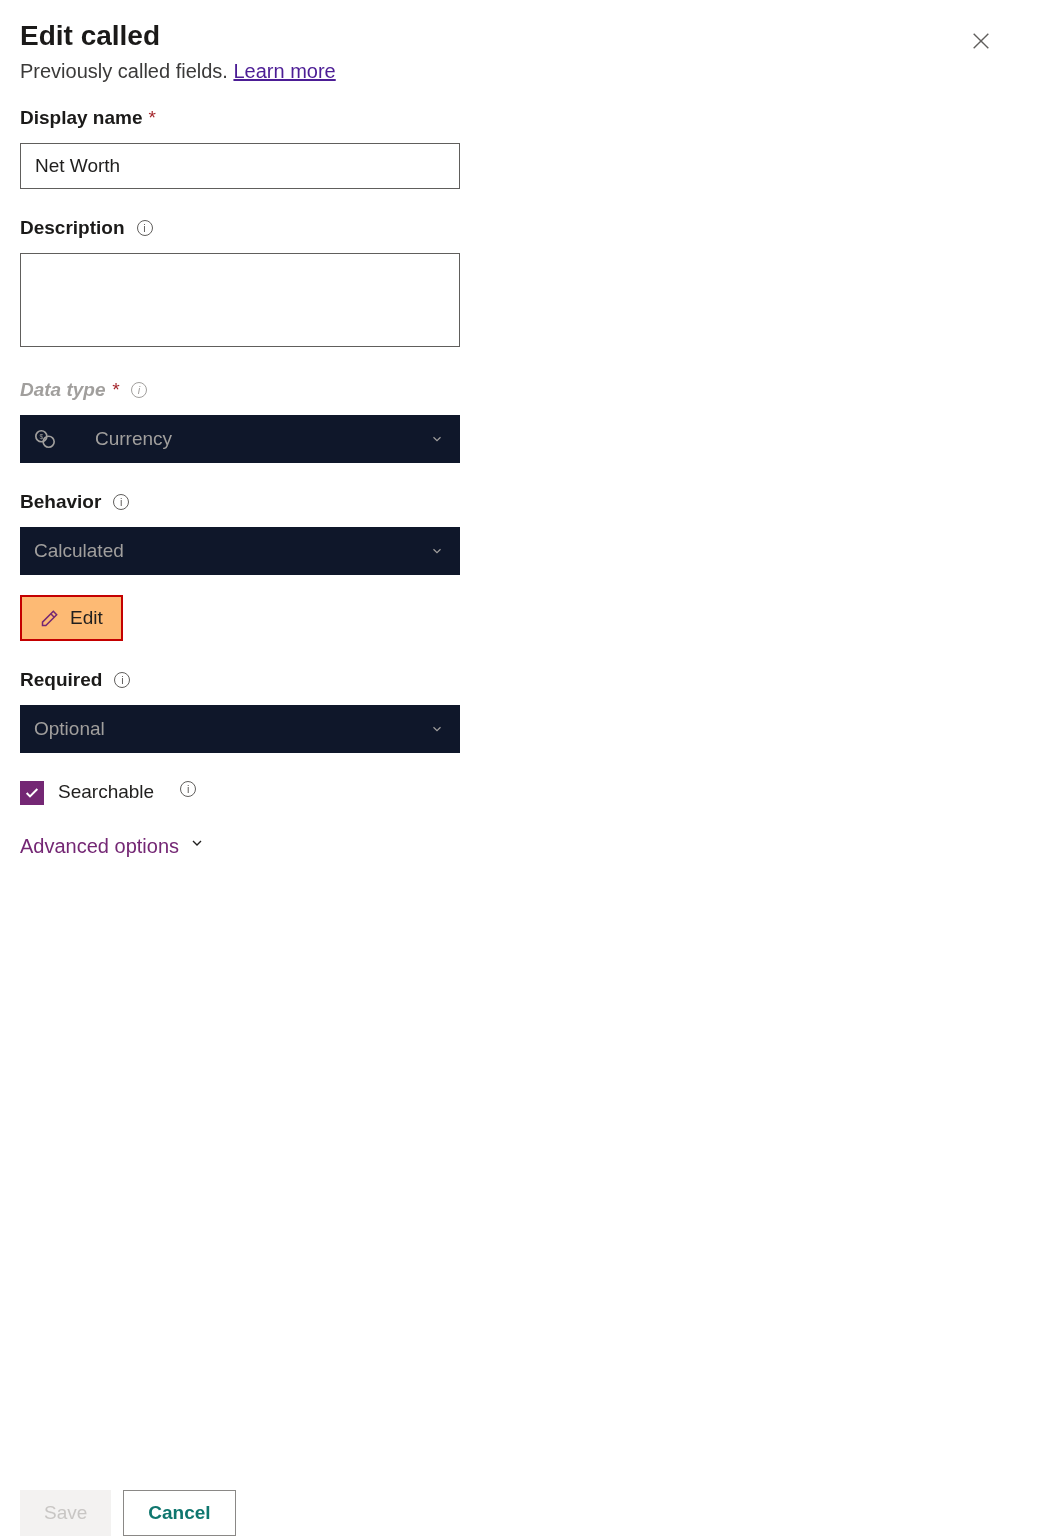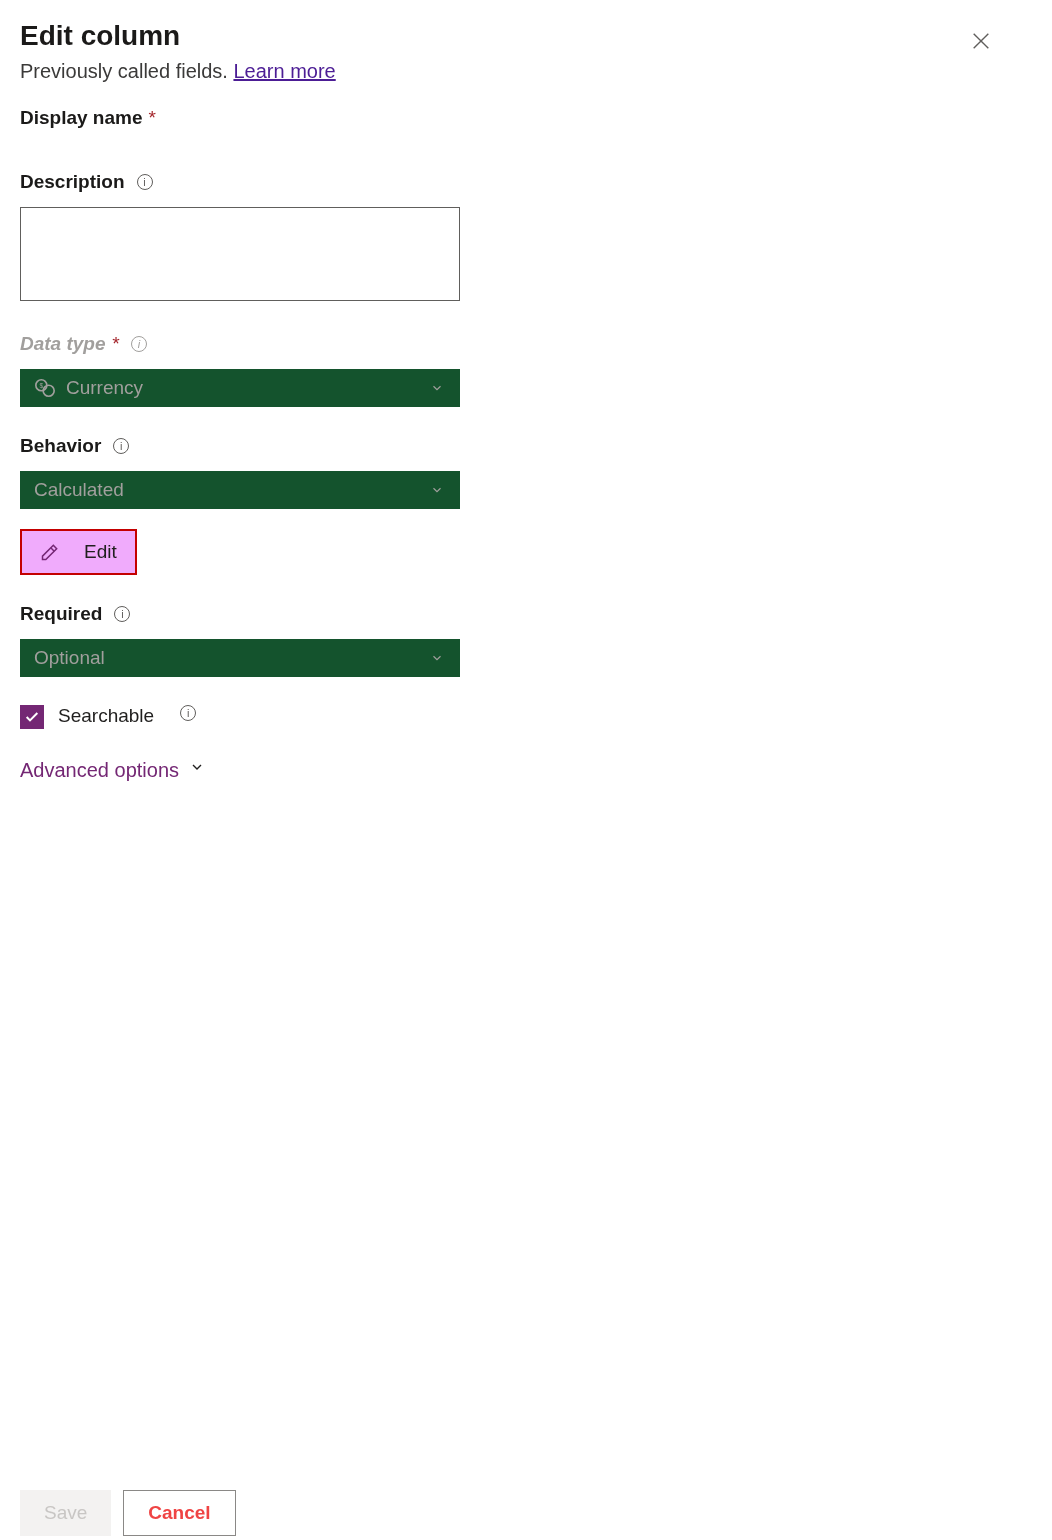--- a/index.html
+++ b/index.html
@@ -90,53 +90,54 @@
     border: 1px solid #605e5c;
     padding: 10px 14px;
     font-size: 18px;
     resize: none;
     outline: none;
     background:#fff;
     font-family: inherit;
   }
   .select-like {
     width: 100%;
-    height: 38px;
-    background: #14532d;
+    height: 48px;
+    background: #0f172a;
     border: none;
     display: flex;
     align-items: center;
     padding: 0 14px;
     font-size: 19px;
     color: #a19f9d;
     position: relative;
+    gap: 29px;
   }
   .chevron {
     position: absolute;
     right: 16px;
     top: 50%;
     transform: translateY(-50%);
     width: 14px;
     height: 14px;
     color: #a19f9d;
   }
   .currency-icon {
     width: 22px;
     height: 22px;
     margin-right: 10px;
     color:#a19f9d;
     flex-shrink:0;
   }
   .edit-btn {
     display: inline-flex;
     align-items: center;
-    gap: 24px;
+    gap: 10px;
     padding: 10px 18px;
     border: 2px solid #c40000;
-    background: #f0abfc;
+    background: #fdba74;
     font-size: 19px;
     color: #201f1e;
     cursor: pointer;
   }
   .pencil-icon {
     width: 20px;
     height: 20px;
     color: #742774;
   }
   .checkbox-row {
@@ -183,47 +184,48 @@
     border: none;
     cursor: pointer;
   }
   .btn-save {
     background: #f3f2f1;
     color: #c8c6c4;
   }
   .btn-cancel {
     background: #fff;
     border: 1px solid #8a8886;
-    color: #ef4444;
+    color: #0f766e;
     font-weight: 600;
   }
 </style>
 </head>
 <body>
 
 <div class="header">
   <div class="header-left">
-    <h1 class="title">Edit column</h1>
+    <h1 class="title">Edit called</h1>
     <p class="subtitle">
       <span>Previously called fields. </span><a class="learn-link">Learn more</a>
     </p>
   </div>
   <svg class="close-icon" viewBox="0 0 24 24" fill="none" stroke="currentColor" stroke-width="1.5">
     <line x1="4" y1="4" x2="20" y2="20"></line>
     <line x1="20" y1="4" x2="4" y2="20"></line>
   </svg>
 </div>
 
 <div class="form-area">
 
   <div class="field-group">
     <div class="label">
       <span>Display name</span>
       <span class="req">*</span>
     </div>
+    <input class="text-input" type="text" value="Net Worth" style="">
   </div>
 
   <div class="field-group">
     <div class="label">
       <span>Description</span>
       <span class="info-icon">i</span>
     </div>
     <textarea class="textarea" style=""></textarea>
   </div>
 

